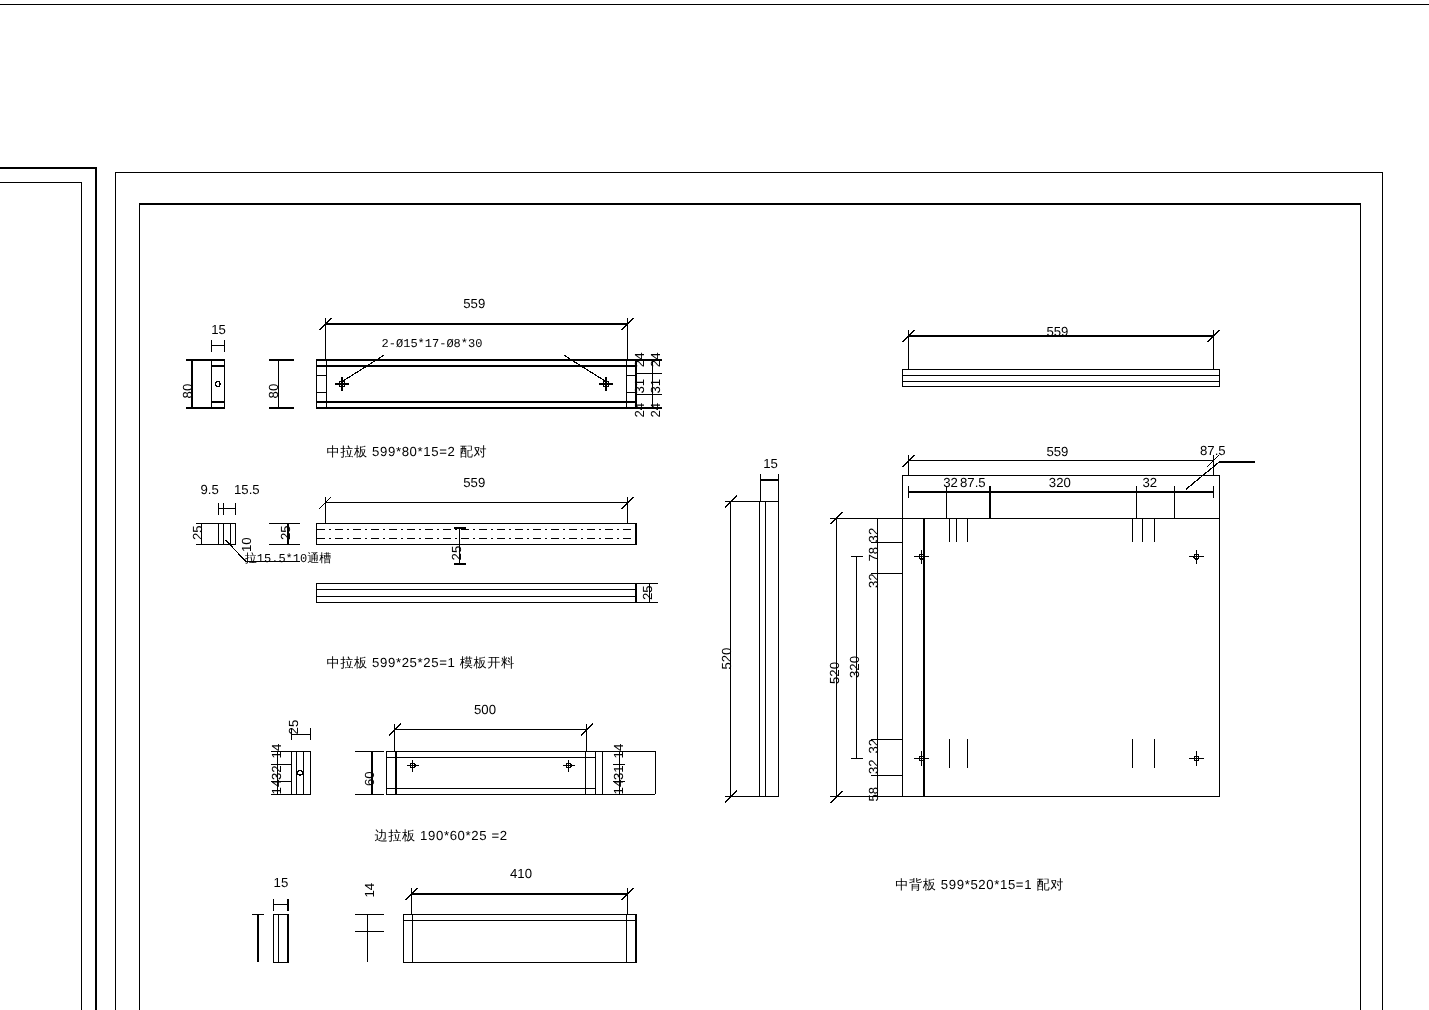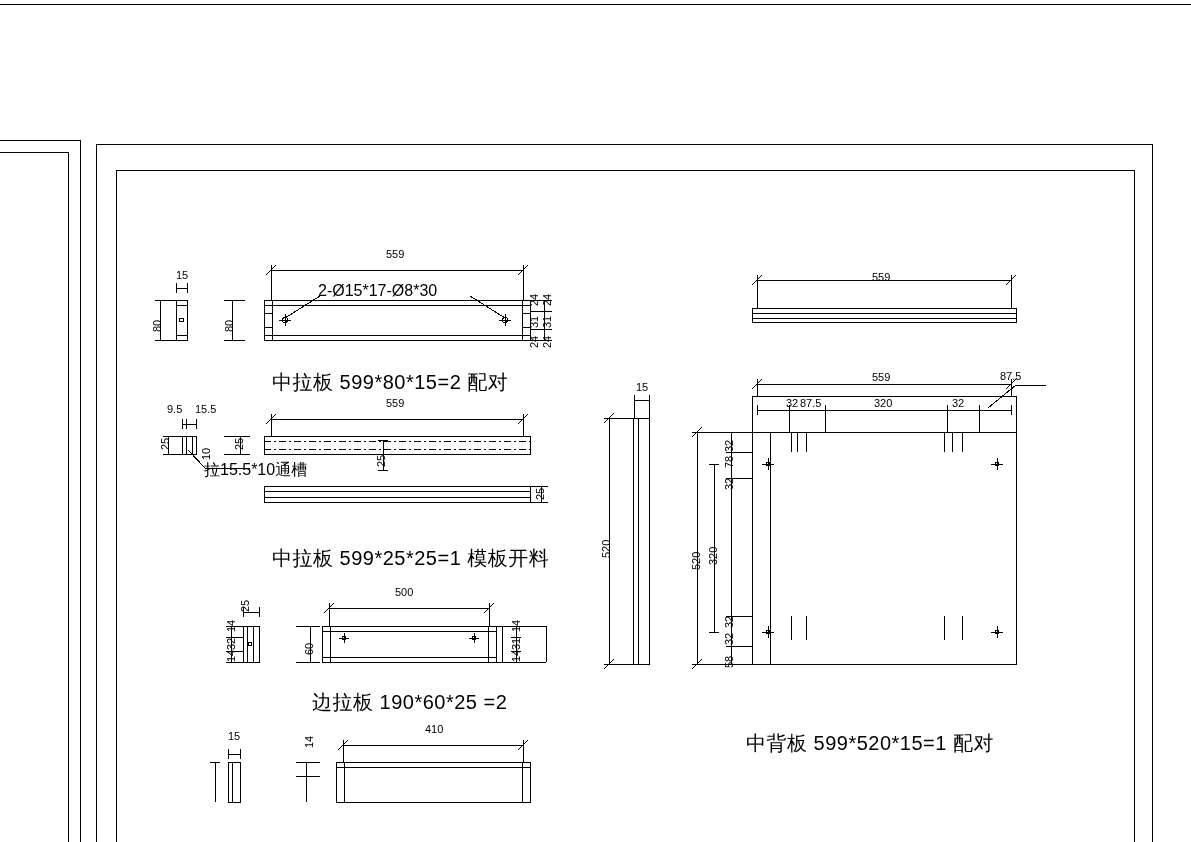--- a/index.html
+++ b/index.html
@@ -35,25 +35,26 @@
   }
   .dim {
     font-size: 11px;
   }
   .dim-v {
     font-size: 11px;
     transform-origin: 0 0;
     transform: rotate(-90deg);
   }
   .title {
-    font-size: 20px;
+    font-size: 11px;
     letter-spacing: 0.5px;
   }
   .note {
-    font-size: 16px;
+    font-size: 10px;
+    font-family: Liberation Mono, monospace;
   }
 </style>
 </head>
 <body>
 
 <div id="sheet">
 
   <svg class="draw" viewBox="0 0 1191 842">
     <g stroke="#000" fill="none" stroke-width="1" shape-rendering="crispEdges">
 

